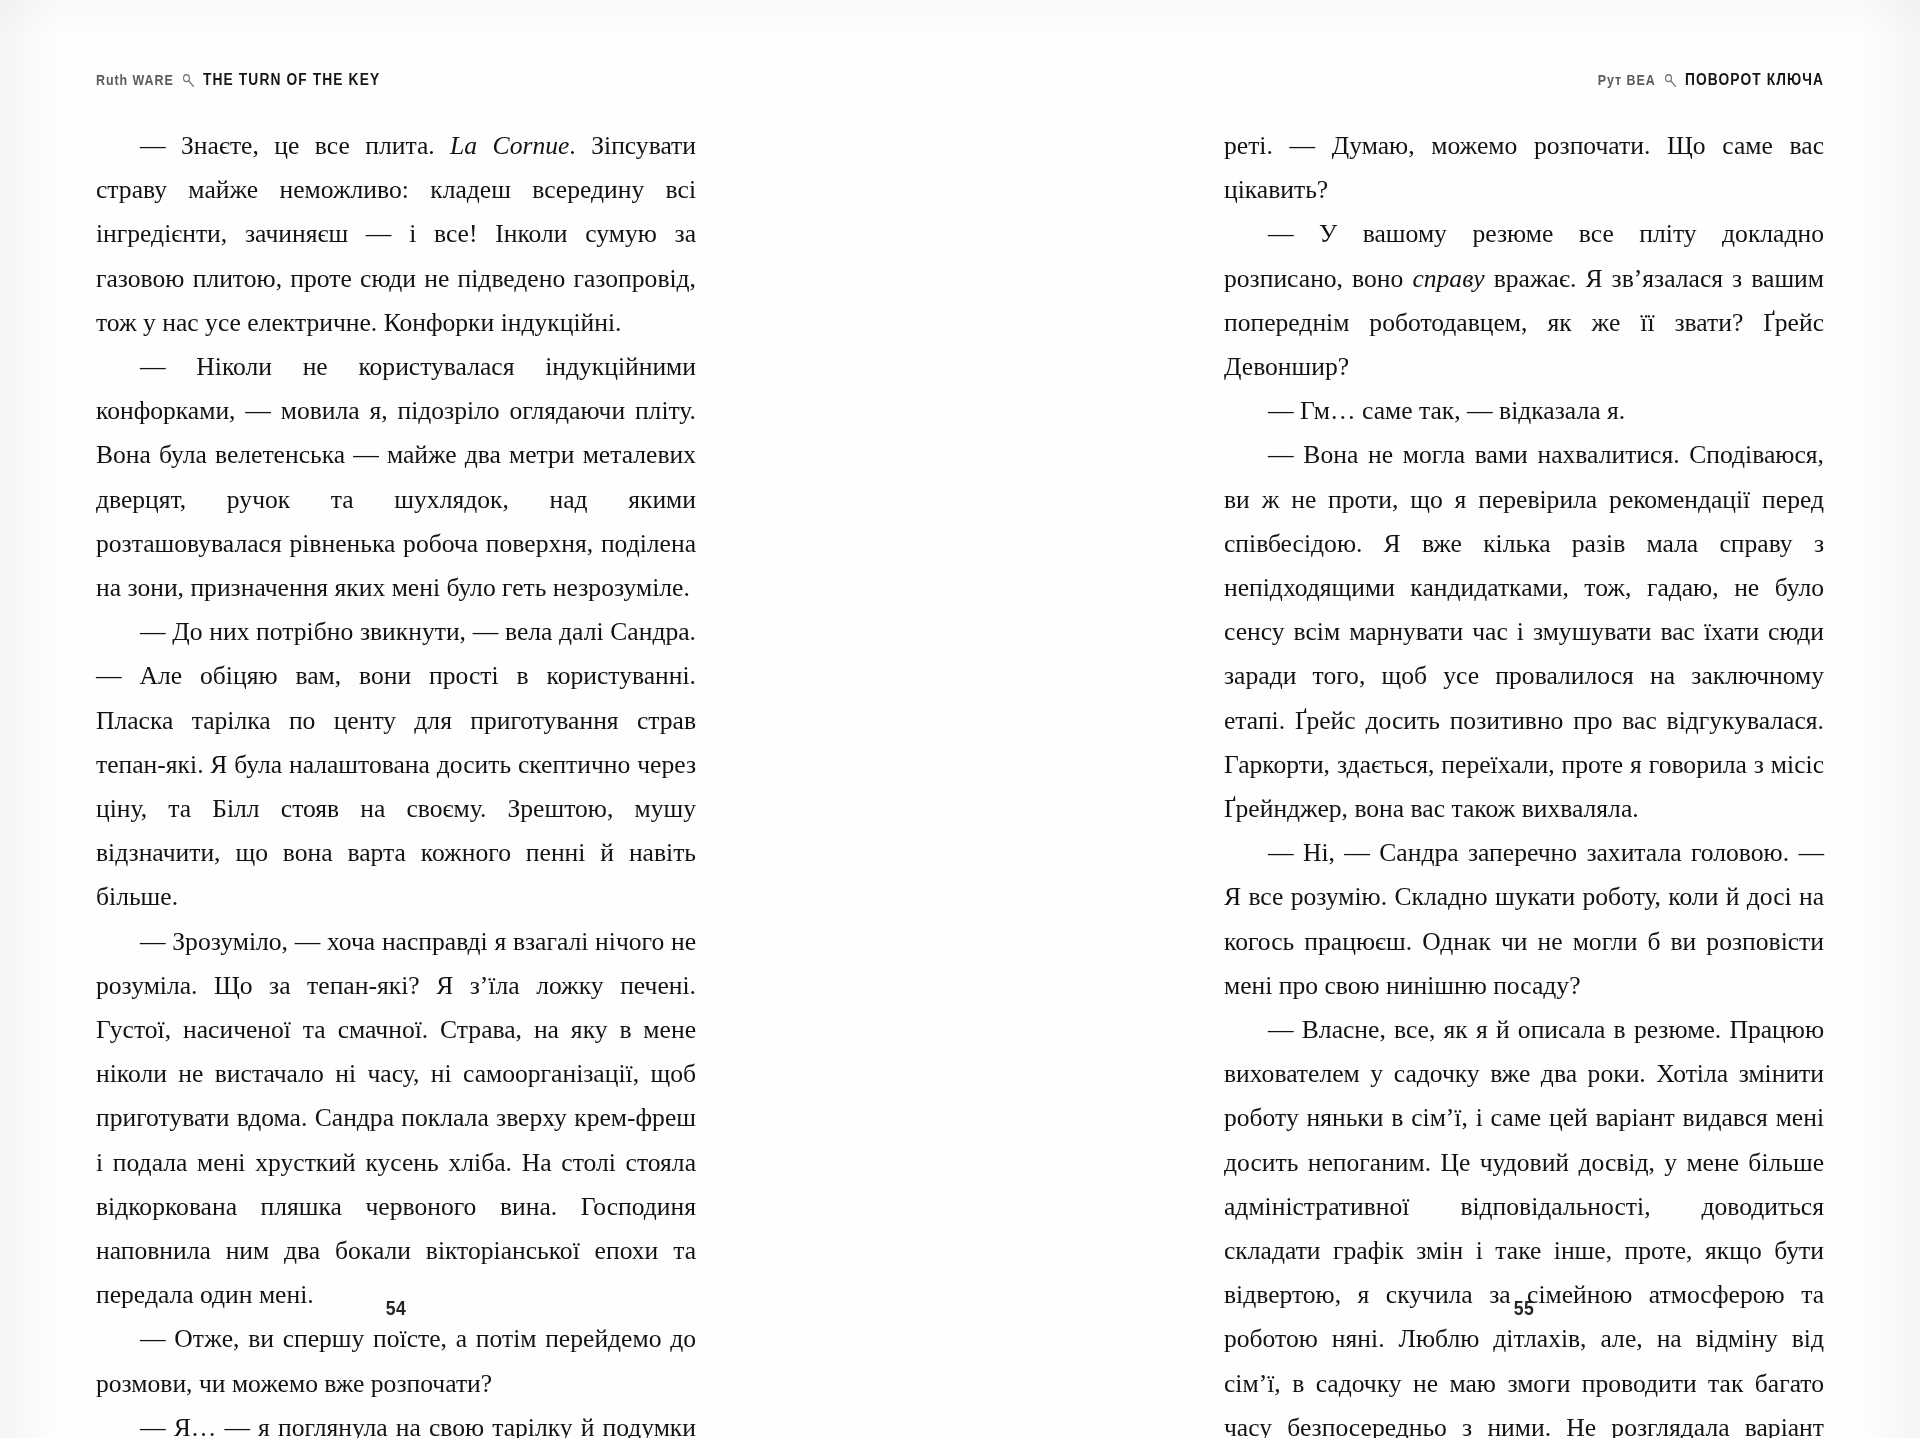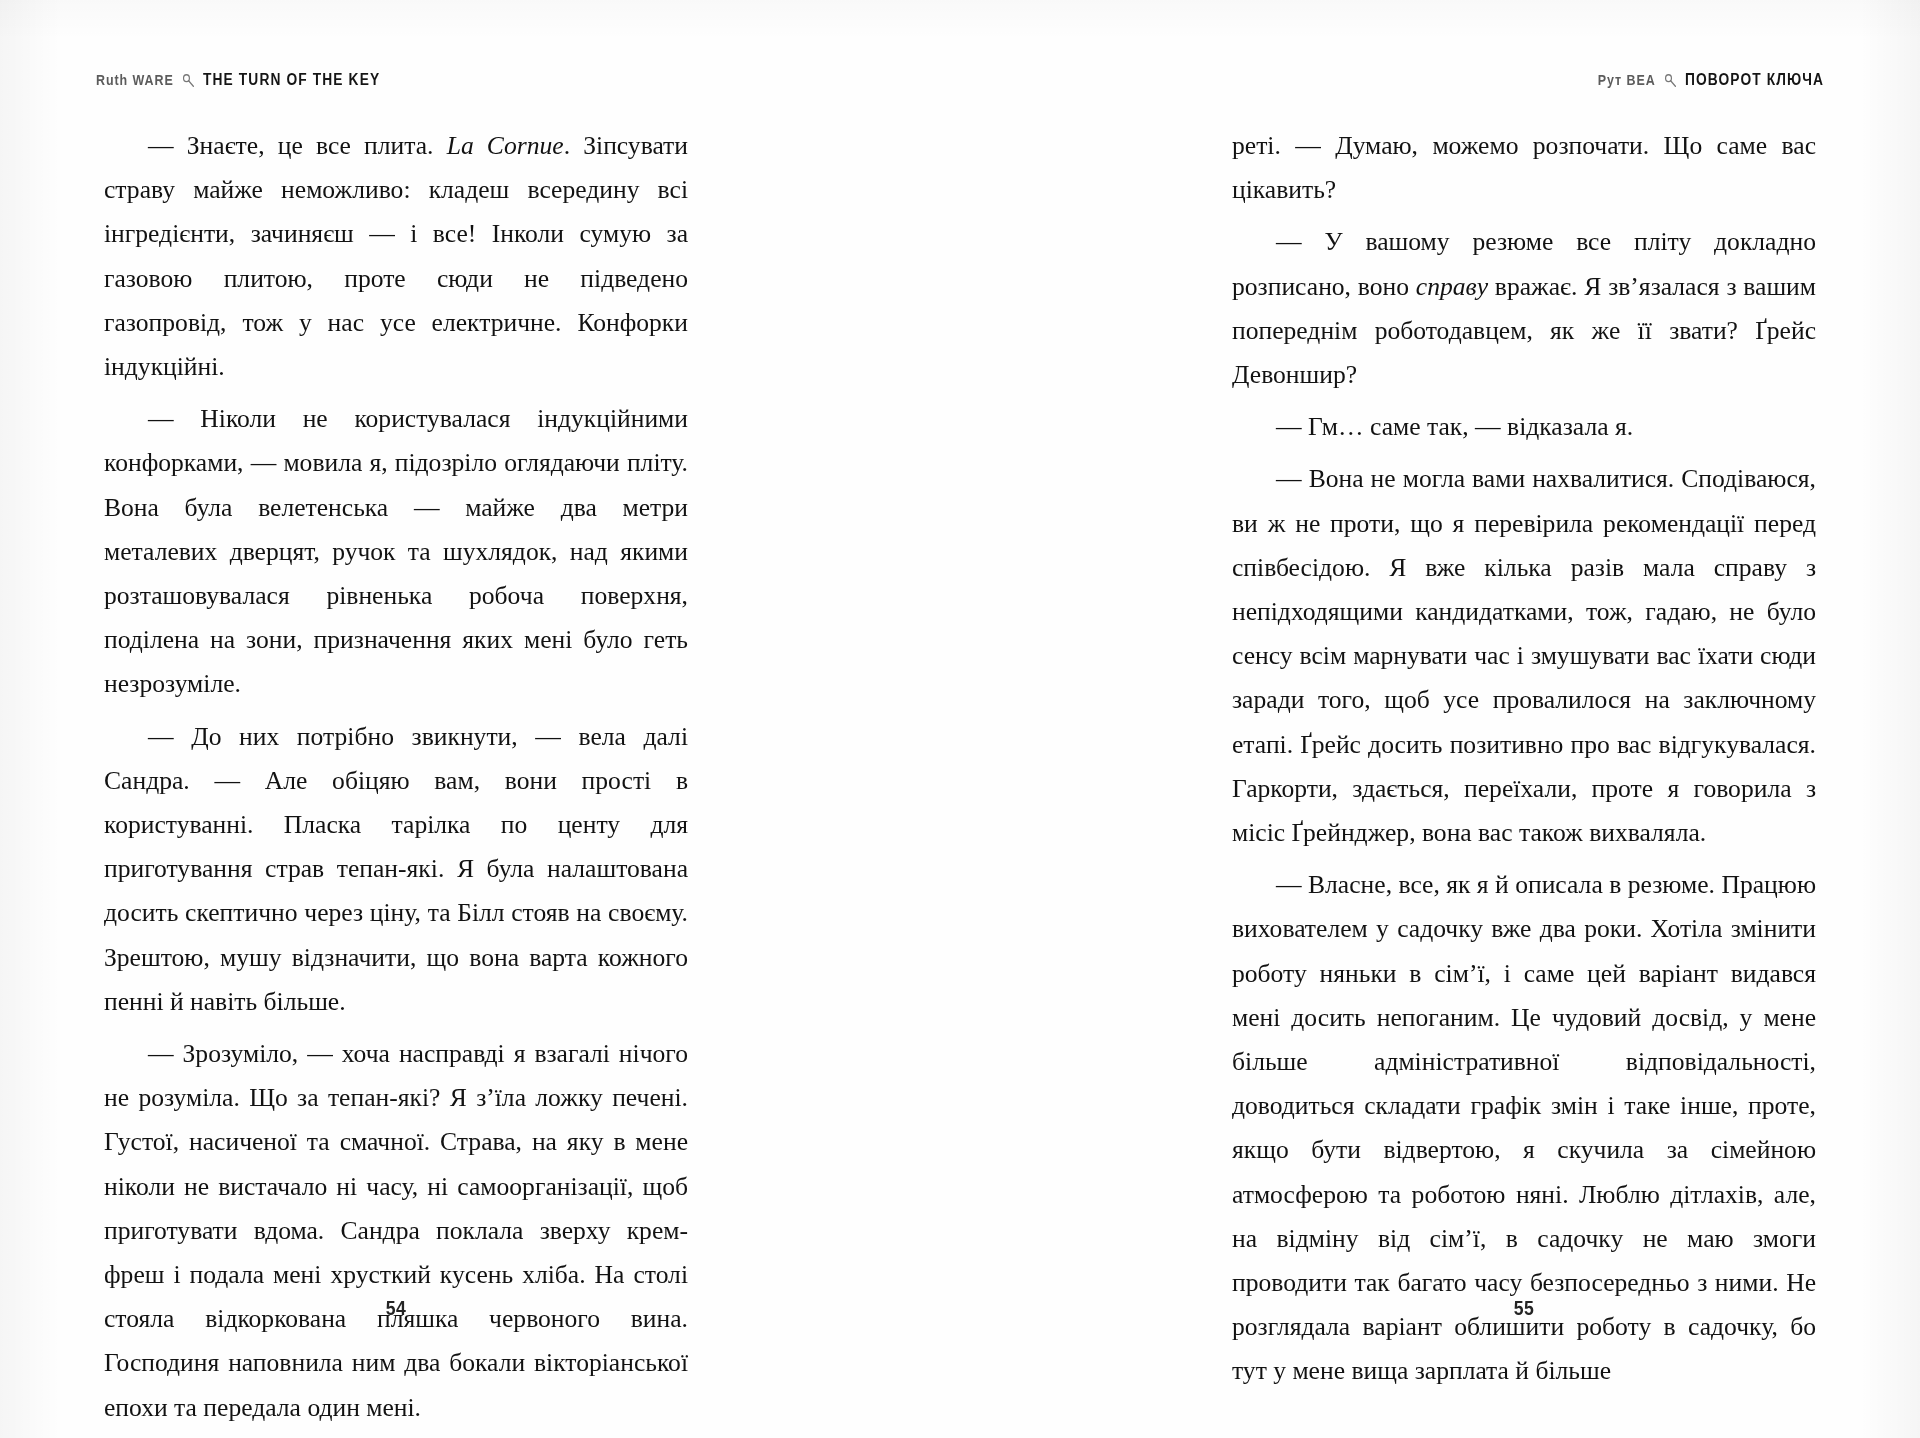--- a/index.html
+++ b/index.html
@@ -94,21 +94,21 @@
   
   .body-copy {
     font-size: 25.6px;
     line-height: 44.2px;
     text-align: justify;
     text-justify: inter-word;
     hyphens: manual;
     color: #121212;
   }
   .body-copy p {
-    margin: 8px;
+    margin: 0;
     text-indent: 44px;
   }
   .body-copy p.no-indent { text-indent: 0; }
   .body-copy i, .body-copy em { font-style: italic; }
 
   
   .folio {
     position: absolute;
     bottom: 78px;
     width: 600px;
@@ -167,20 +167,21 @@
           </svg>
         </span>
         <span class="rh-title">ПОВОРОТ КЛЮЧА</span>
       </div>
 
       <div class="body-copy">
           <p class="no-indent"><span>реті. — Думаю, можемо розпочати. Що саме вас цікавить?</span></p>
           <p><span>— У вашому резюме все пліту докладно розписано, воно </span><i>справу</i><span> вражає. Я зв’язалася з вашим попереднім роботодавцем, як же її звати? Ґрейс Девоншир?</span></p>
           <p><span>— Гм… саме так, — відказала я.</span></p>
           <p><span>— Вона не могла вами нахвалитися. Сподіваюся, ви ж не проти, що я перевірила рекомендації перед співбесідою. Я вже кілька разів мала справу з непідходящими кандидатками, тож, гадаю, не було сенсу всім марнувати час і змушувати вас їхати сюди заради того, щоб усе провалилося на заключному етапі. Ґрейс досить позитивно про вас відгукувалася. Гаркорти, здається, переїхали, проте я говорила з місіс Ґрейнджер, вона вас також вихваляла.</span></p>
+          <p><span>— Ні, — Сандра заперечно захитала головою. — Я все розумію. Складно шукати роботу, коли й досі на когось працюєш. Однак чи не могли б ви розповісти мені про свою нинішню посаду?</span></p>
           <p><span>— Власне, все, як я й описала в резюме. Працюю вихователем у садочку вже два роки. Хотіла змінити роботу няньки в сім’ї, і саме цей варіант видався мені досить непоганим. Це чудовий досвід, у мене більше адміністративної відповідальності, доводиться складати графік змін і таке інше, проте, якщо бути відвертою, я скучила за сімейною атмосферою та роботою няні. Люблю дітлахів, але, на відміну від сім’ї, в садочку не маю змоги проводити так багато часу безпосередньо з ними. Не розглядала варіант облишити роботу в садочку, бо тут у мене вища зарплата й більше</span></p>
         </div>
     </div>
 
     <div class="folio">55</div>
   </div>
 
 </div>
 
 </body></html>

